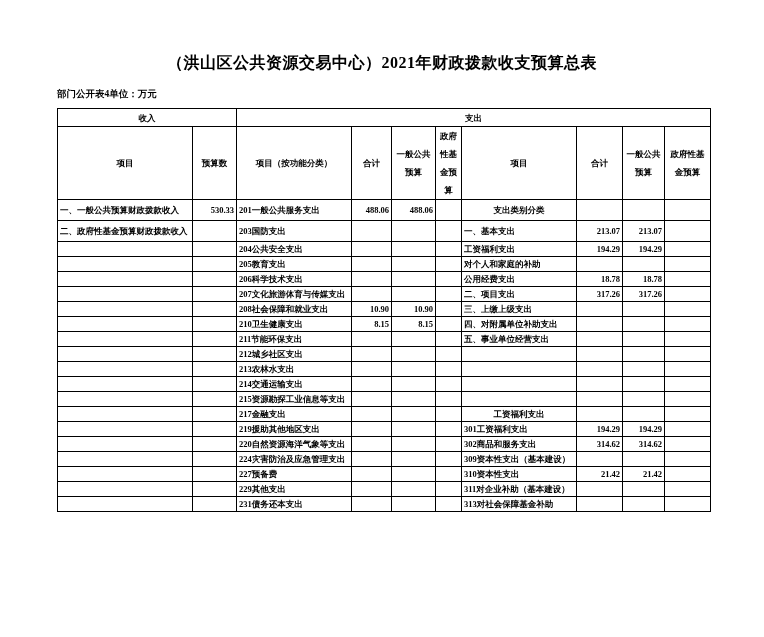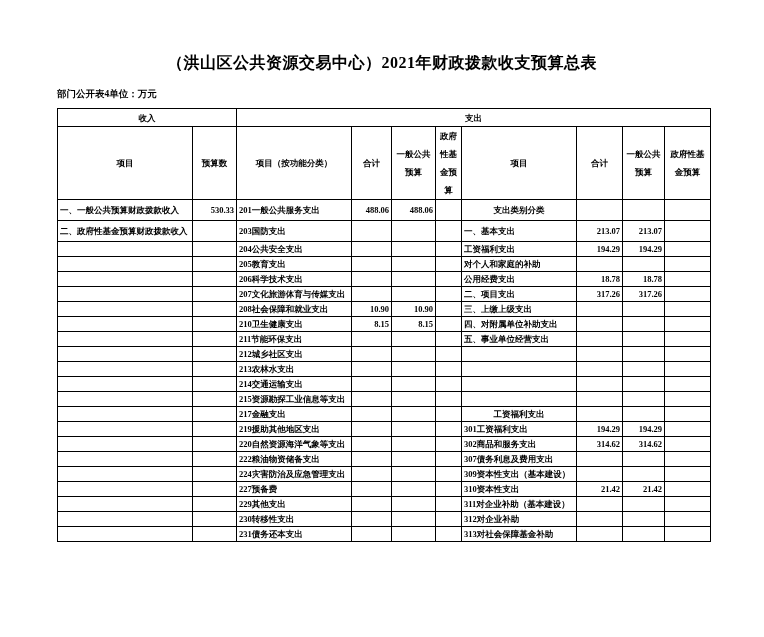--- a/index.html
+++ b/index.html
@@ -288,32 +288,20 @@
           <td class="c4"></td>
           <td class="c5"></td>
           <td class="c6">302商品和服务支出</td>
           <td class="c7">314.62</td>
           <td class="c8">314.62</td>
           <td class="c9"></td>
         </tr>
         <tr>
           <td class="c0"></td>
           <td class="c1"></td>
-          <td class="c2">222粮油物资储备支出</td>
-          <td class="c3"></td>
-          <td class="c4"></td>
-          <td class="c5"></td>
-          <td class="c6">307债务利息及费用支出</td>
-          <td class="c7"></td>
-          <td class="c8"></td>
-          <td class="c9"></td>
-        </tr>
-        <tr>
-          <td class="c0"></td>
-          <td class="c1"></td>
           <td class="c2">224灾害防治及应急管理支出</td>
           <td class="c3"></td>
           <td class="c4"></td>
           <td class="c5"></td>
           <td class="c6">309资本性支出（基本建设）</td>
           <td class="c7"></td>
           <td class="c8"></td>
           <td class="c9"></td>
         </tr>
         <tr>
@@ -336,32 +324,20 @@
           <td class="c4"></td>
           <td class="c5"></td>
           <td class="c6">311对企业补助（基本建设）</td>
           <td class="c7"></td>
           <td class="c8"></td>
           <td class="c9"></td>
         </tr>
         <tr>
           <td class="c0"></td>
           <td class="c1"></td>
-          <td class="c2">230转移性支出</td>
-          <td class="c3"></td>
-          <td class="c4"></td>
-          <td class="c5"></td>
-          <td class="c6">312对企业补助</td>
-          <td class="c7"></td>
-          <td class="c8"></td>
-          <td class="c9"></td>
-        </tr>
-        <tr>
-          <td class="c0"></td>
-          <td class="c1"></td>
           <td class="c2">231债务还本支出</td>
           <td class="c3"></td>
           <td class="c4"></td>
           <td class="c5"></td>
           <td class="c6">313对社会保障基金补助</td>
           <td class="c7"></td>
           <td class="c8"></td>
           <td class="c9"></td>
         </tr>
       </tbody>

